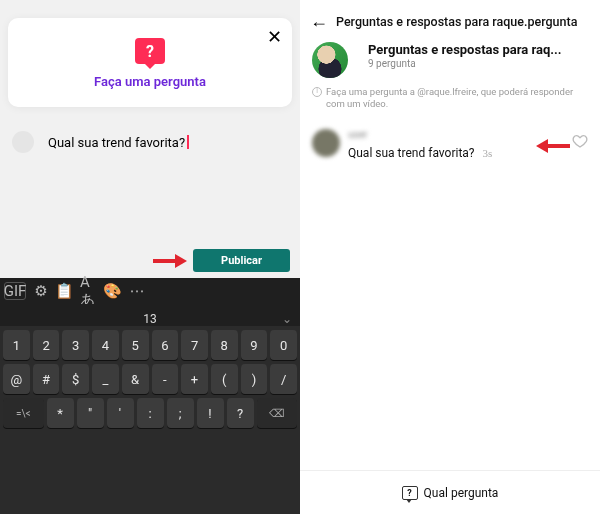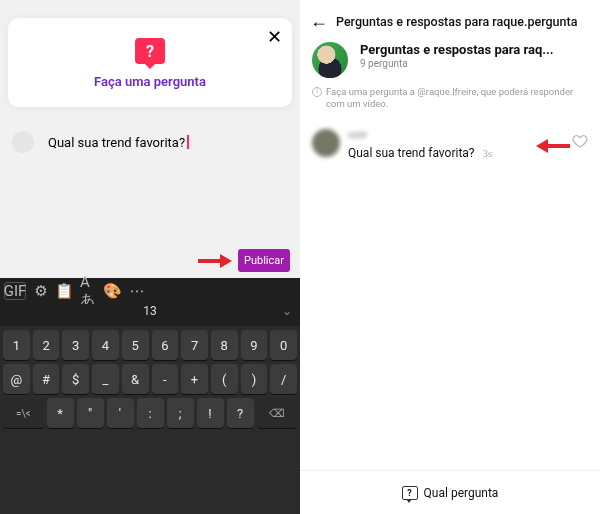--- a/index.html
+++ b/index.html
@@ -18,43 +18,43 @@
 
   .input-row { display: flex; align-items: center; margin: 24px 10px 0 12px; }
   .avatar-small { width: 22px; height: 22px; border-radius: 50%; background: #e5e5e5; margin-right: 14px; flex-shrink: 0; }
   .input-text { font-size: 13px; color: #000; }
   .caret { display: inline-block; width: 1.5px; height: 14px; background: #fe2c55; vertical-align: middle; margin-left: 2px; }
 
   .publish-row { display: flex; justify-content: flex-end; align-items: center; margin: 96px 10px 6px 0; }
   .arrow-red { width: 34px; height: 14px; margin-right: 6px; position: relative; }
   .arrow-red:before { content: ""; position: absolute; top: 5px; left: 0; width: 22px; height: 4px; background: #e1252f; }
   .arrow-red:after { content: ""; position: absolute; right: 0; top: 0; border-style: solid; border-width: 7px 0 7px 12px; border-color: transparent transparent transparent #e1252f; }
-  .publish-btn { background: #a21caf; color: #fff; font-size: 11px; font-weight: 400; padding: 5px 6px; border-radius: 3px; }
+  .publish-btn { background: #0f766e; color: #fff; font-size: 11px; font-weight: 700; padding: 5px 28px; border-radius: 3px; }
 
   
   .kb { background: #2b2b2b; flex: 1; display: flex; flex-direction: column; }
   .kb-toolbar { height: 26px; background: #1f1f1f; display: flex; align-items: center; padding: 0 4px; gap: 6px; }
   .kb-tool { width: 22px; height: 18px; border: 1px solid #555; border-radius: 3px; display: flex; align-items: center; justify-content: center; font-size: 15px; color: #bbb; }
   .kb-tool.noborder { border: none; width: 18px; }
-  .kb-suggest { height: 22px; background: #1f1f1f; display: flex; align-items: flex-start; justify-content: center; color: #ddd; font-size: 12px; position: relative; }
+  .kb-suggest { height: 22px; background: #1f1f1f; display: flex; align-items: flex-end; justify-content: center; color: #ddd; font-size: 12px; position: relative; }
   .kb-suggest .chev { position: absolute; right: 8px; color: #888; font-size: 12px; }
   .kb-rows { flex: 1; display: flex; flex-direction: column; padding: 4px 3px 4px 3px; gap: 4px; }
   .kb-row { display: flex; gap: 3px; justify-content: center; }
   .key { flex: 1; height: 30px; background: #3c3c3c; border-radius: 4px; display: flex; align-items: center; justify-content: center; color: #e8e8e8; font-size: 13px; box-shadow: 0 1px 0 #111; }
   .key.dark { background: #2a2a2a; color: #aaa; font-size: 11px; }
   .key.small { font-size: 10px; }
   .key.wide15 { flex: 1.5; }
   .key.space { flex: 4; }
   .key.accent { color: #6fb4ff; }
 
   
   .r-header { display: flex; align-items: center; padding: 10px 10px 8px 10px; gap: 8px; border-bottom: 0; }
   .back-arr { font-size: 18px; color: #000; }
   .r-header-title { font-size: 12.5px; font-weight: 500; color: #111; }
-  .r-info { display: flex; padding: 2px 12px 6px 12px; gap: 12px; }
+  .r-info { display: flex; padding: 2px 12px 6px 12px; gap: 20px; }
   .avatar-m { width: 36px; height: 36px; border-radius: 50%; background: linear-gradient(135deg,#4a5,#283); flex-shrink: 0; position: relative; overflow: hidden; }
   .avatar-m:after { content: ""; position: absolute; inset: 0; background: radial-gradient(circle at 40% 35%, #e8d0b0 0 28%, transparent 29%), radial-gradient(circle at 50% 75%, #223 0 35%, transparent 36%); }
   .r-info-text { flex: 1; min-width: 0; }
   .r-info-title { font-size: 13px; font-weight: 700; color: #111; white-space: nowrap; overflow: hidden; text-overflow: ellipsis; }
   .r-info-sub { font-size: 10px; color: #888; margin-top: 1px; }
   .r-hint { font-size: 9.5px; color: #9a9a9a; padding: 2px 12px 8px 12px; line-height: 1.3; display: flex; gap: 4px; }
   .hint-ico { width: 10px; height: 10px; border: 1px solid #bbb; border-radius: 50%; display: inline-flex; align-items: center; justify-content: center; font-size: 7px; color: #bbb; flex-shrink: 0; margin-top: 1px; }
 
   .q-item { display: flex; padding: 10px 12px 0 12px; gap: 8px; align-items: flex-start; position: relative; }
   .avatar-s { width: 28px; height: 28px; border-radius: 50%; background: #776; filter: blur(2px); flex-shrink: 0; }

